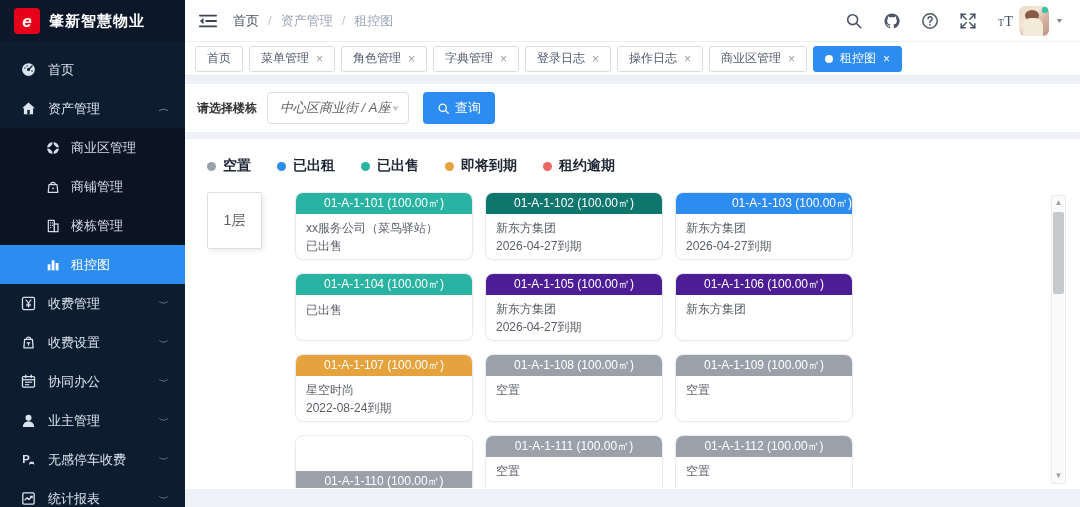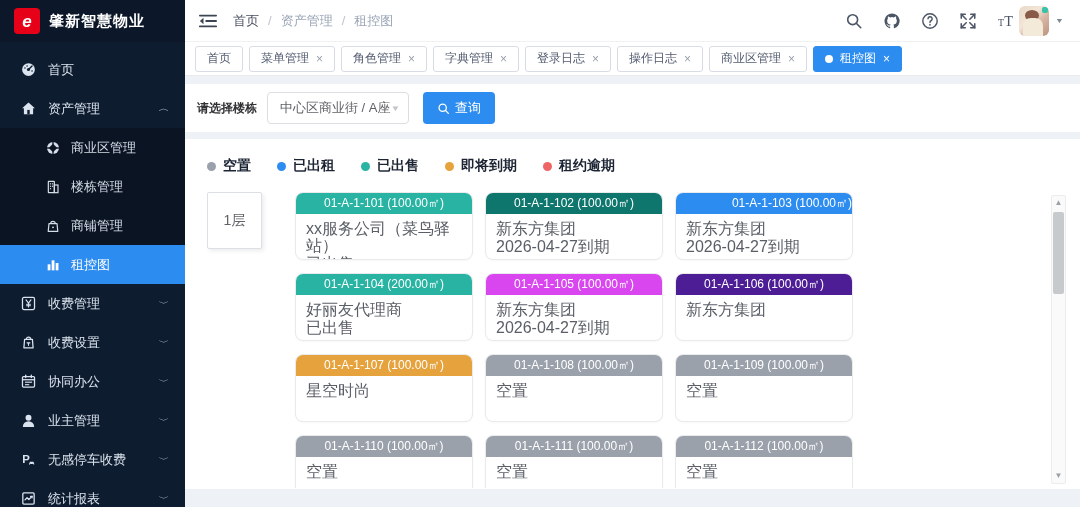--- a/index.html
+++ b/index.html
@@ -52,39 +52,39 @@
   .tab .x { margin-left:7px; font-size:12px; color:#9aa0ab; line-height:1; }
   .tab.active { background:#2d8cf0; border-color:#2d8cf0; color:#fff; }
   .tab.active .dot { display:inline-block; }
   .tab.active .x { color:#fff; }
 
   .gap { height:8px; background:#eef1f6; }
 
   
   .filter-panel { height:48px; background:#fff; display:flex; align-items:center; padding-left:12px; }
   .filter-label { font-size:12px; font-weight:bold; color:#303133; }
-  .select { width:142px; height:32px; border:1px solid #dcdee2; border-radius:4px; margin-left:10px; display:flex; align-items:center; padding:0 8px 0 12px; cursor:pointer; background:#fff; }
+  .select { width:142px; height:32px; border:1px solid #dcdee2; border-radius:4px; margin-left:10px; display:flex; align-items:center; padding:0 8px 0 12px; cursor:pointer; background:#fff;font-style:italic; }
   .select .val { flex:1; font-size:13px; color:#606266; white-space:nowrap; }
   .select .chev { font-size:10px; color:#c0c4cc; transform:scaleY(0.8); }
   .query-btn { height:32px; margin-left:14px; padding:0 14px; background:#2d8cf0; border:none; border-radius:4px; color:#fff; font-size:13px; display:inline-flex; align-items:center; cursor:pointer; }
   .query-btn svg { width:13px; height:13px; margin-right:5px; }
 
   
   .board-panel { height:350px; background:#fff; position:relative; padding:15px 0 0 22px; overflow:hidden; }
   .legend { display:flex; align-items:center; gap:26px; height:24px; }
   .legend-item { display:flex; align-items:center; font-size:14px; font-weight:600; color:#1c2433; }
   .legend-item .ldot { width:9px; height:9px; border-radius:50%; margin-right:7px; }
   .board { margin-top:14px; height:296px; overflow:hidden; width:830px; }
   .floor-sec { display:flex; }
   .floor-col { width:88px; flex:none; }
   .floor-box { width:55px; height:57px; background:#fff; border:1px solid #dcdfe6; border-radius:2px; box-shadow:2px 2px 4px rgba(0,0,0,0.08); display:flex; align-items:center; justify-content:center; font-size:14px; color:#606266; }
   .units { display:flex; flex-wrap:wrap; width:770px; }
   .unit { width:178px; height:68px; margin:0 12px 13px 0; border:1px solid #e8eaec; border-radius:8px; background:#fff; overflow:hidden; cursor:pointer; box-shadow:0 1px 2px rgba(0,0,0,0.03); }
   .unit-hd { height:21px; line-height:21px; text-align:center; color:#fff; font-size:12px; white-space:nowrap; overflow:hidden; }
-  .unit-bd { padding:6px 10px 0; font-size:16px; color:#5a5e66; line-height:17px; }
+  .unit-bd { padding:6px 10px 0; font-size:12px; color:#5a5e66; line-height:17px; }
   .unit-bd .l2 { margin-top:1px; }
 
   
   .vscroll { position:absolute; top:56px; right:14px; bottom:5px; width:15px; background:#fafafa; border:1px solid #ececec; border-radius:2px; }
   .vs-arrow { position:absolute; left:0; width:13px; height:14px; text-align:center; font-size:8px; color:#9aa0a6; line-height:14px; cursor:pointer; }
   .vs-up { top:0; }
   .vs-down { bottom:0; }
   .vs-thumb { position:absolute; left:1px; top:16px; width:11px; height:82px; background:#c7cacd; border-radius:2px; cursor:pointer; }
 </style>
 </head>
@@ -127,44 +127,44 @@
           <div class="sub-item">
             <span class="ic">
               <svg viewBox="0 0 24 24">
                 <circle cx="12" cy="12" r="9" fill="currentColor"></circle>
                 <rect x="7.5" y="7.5" width="9" height="9" transform="rotate(45 12 12)" fill="#0a1422"></rect>
                 <line x1="12" y1="2" x2="12" y2="22" stroke="#0a1422" stroke-width="2"></line>
                 <line x1="2" y1="12" x2="22" y2="12" stroke="#0a1422" stroke-width="2"></line>
               </svg>
             </span>
             <span class="lbl">商业区管理</span>
+          </div>
+          <div class="sub-item">
+            <span class="ic">
+              <svg viewBox="0 0 24 24">
+                <path d="M8.5 8.5a3.5 3.5 0 0 1 7 0" fill="none" stroke="currentColor" stroke-width="1.8"></path>
+                <path d="M6 8.5h12l1.2 11.5H4.8z" fill="none" stroke="currentColor" stroke-width="1.8" stroke-linejoin="round"></path>
+                <circle cx="12" cy="14" r="1.4" fill="currentColor"></circle>
+              </svg>
+            </span>
+            <span class="lbl">商铺管理</span>
           </div>
           <div class="sub-item">
             <span class="ic">
               <svg viewBox="0 0 24 24">
                 <rect x="5" y="3.5" width="9" height="17" rx="0.5" fill="none" stroke="currentColor" stroke-width="1.8"></rect>
                 <rect x="14" y="9" width="5.5" height="11.5" fill="none" stroke="currentColor" stroke-width="1.8"></rect>
                 <rect x="7.4" y="6.4" width="1.8" height="1.8" fill="currentColor"></rect>
                 <rect x="10.4" y="6.4" width="1.8" height="1.8" fill="currentColor"></rect>
                 <rect x="7.4" y="10" width="1.8" height="1.8" fill="currentColor"></rect>
                 <rect x="10.4" y="10" width="1.8" height="1.8" fill="currentColor"></rect>
                 <rect x="7.4" y="13.6" width="1.8" height="1.8" fill="currentColor"></rect>
               </svg>
             </span>
             <span class="lbl">楼栋管理</span>
-          </div>
-          <div class="sub-item">
-            <span class="ic">
-              <svg viewBox="0 0 24 24">
-                <path d="M8.5 8.5a3.5 3.5 0 0 1 7 0" fill="none" stroke="currentColor" stroke-width="1.8"></path>
-                <path d="M6 8.5h12l1.2 11.5H4.8z" fill="none" stroke="currentColor" stroke-width="1.8" stroke-linejoin="round"></path>
-                <circle cx="12" cy="14" r="1.4" fill="currentColor"></circle>
-              </svg>
-            </span>
-            <span class="lbl">商铺管理</span>
           </div>
           <div class="sub-item active">
             <span class="ic">
               <svg viewBox="0 0 24 24">
                 <rect x="4" y="11" width="4.2" height="9" fill="currentColor"></rect>
                 <rect x="10" y="5" width="4.2" height="15" fill="currentColor"></rect>
                 <rect x="16" y="9" width="4.2" height="11" fill="currentColor"></rect>
               </svg>
             </span>
             <span class="lbl">租控图</span>
@@ -402,59 +402,59 @@
                 </div>
               </div>
               <div class="unit">
                 <div class="unit-hd" style="background: rgb(45, 140, 240); text-align: right;">01-A-1-103  (100.00㎡)</div>
                 <div class="unit-bd">
                   <div class="l1">新东方集团</div>
                   <div class="l2">2026-04-27到期</div>
                 </div>
               </div>
               <div class="unit">
-                <div class="unit-hd" style="background: rgb(40, 179, 162);">01-A-1-104  (200.00㎡)</div>
-                <div class="unit-bd">
-                  <div class="l1">好丽友代理商</div>
+                <div class="unit-hd" style="background: rgb(40, 179, 162);">01-A-1-104  (100.00㎡)</div>
+                <div class="unit-bd">
                   <div class="l2">已出售</div>
                 </div>
               </div>
               <div class="unit">
-                <div class="unit-hd" style="background: #d946ef;">01-A-1-105  (100.00㎡)</div>
+                <div class="unit-hd" style="background: #4c1d95;">01-A-1-105  (100.00㎡)</div>
                 <div class="unit-bd">
                   <div class="l1">新东方集团</div>
                   <div class="l2">2026-04-27到期</div>
                 </div>
               </div>
               <div class="unit">
                 <div class="unit-hd" style="background: #4c1d95;">01-A-1-106  (100.00㎡)</div>
                 <div class="unit-bd">
                   <div class="l1">新东方集团</div>
                 </div>
               </div>
               <div class="unit">
                 <div class="unit-hd" style="background: rgb(230, 162, 60);">01-A-1-107  (100.00㎡)</div>
                 <div class="unit-bd">
                   <div class="l1">星空时尚</div>
+                  <div class="l2">2022-08-24到期</div>
                 </div>
               </div>
               <div class="unit">
                 <div class="unit-hd" style="background: rgb(154, 161, 171);">01-A-1-108  (100.00㎡)</div>
                 <div class="unit-bd">
                   <div class="l1">空置</div>
                 </div>
               </div>
               <div class="unit">
                 <div class="unit-hd" style="background: rgb(154, 161, 171); text-align: center;">01-A-1-109  (100.00㎡)</div>
                 <div class="unit-bd">
                   <div class="l1">空置</div>
                 </div>
               </div>
               <div class="unit">
-                <div class="unit-hd" style="background: rgb(154, 161, 171);">01-A-1-110  (100.00㎡)</div>
+                <div class="unit-hd" style="background: rgb(154, 161, 171); margin-top: 35px;">01-A-1-110  (100.00㎡)</div>
                 <div class="unit-bd">
                   <div class="l1">空置</div>
                 </div>
               </div>
               <div class="unit">
                 <div class="unit-hd" style="background: rgb(154, 161, 171);">01-A-1-111  (100.00㎡)</div>
                 <div class="unit-bd">
                   <div class="l1">空置</div>
                 </div>
               </div>

